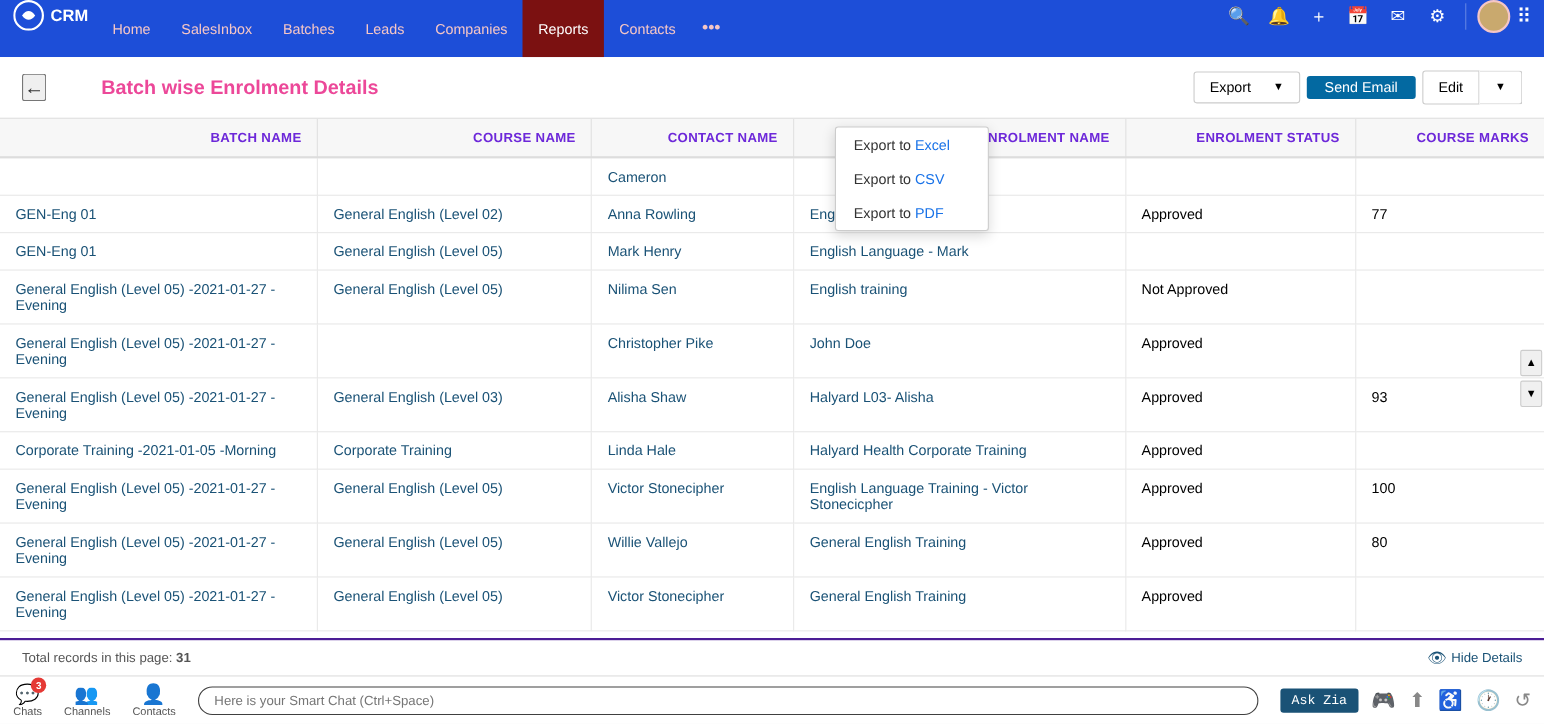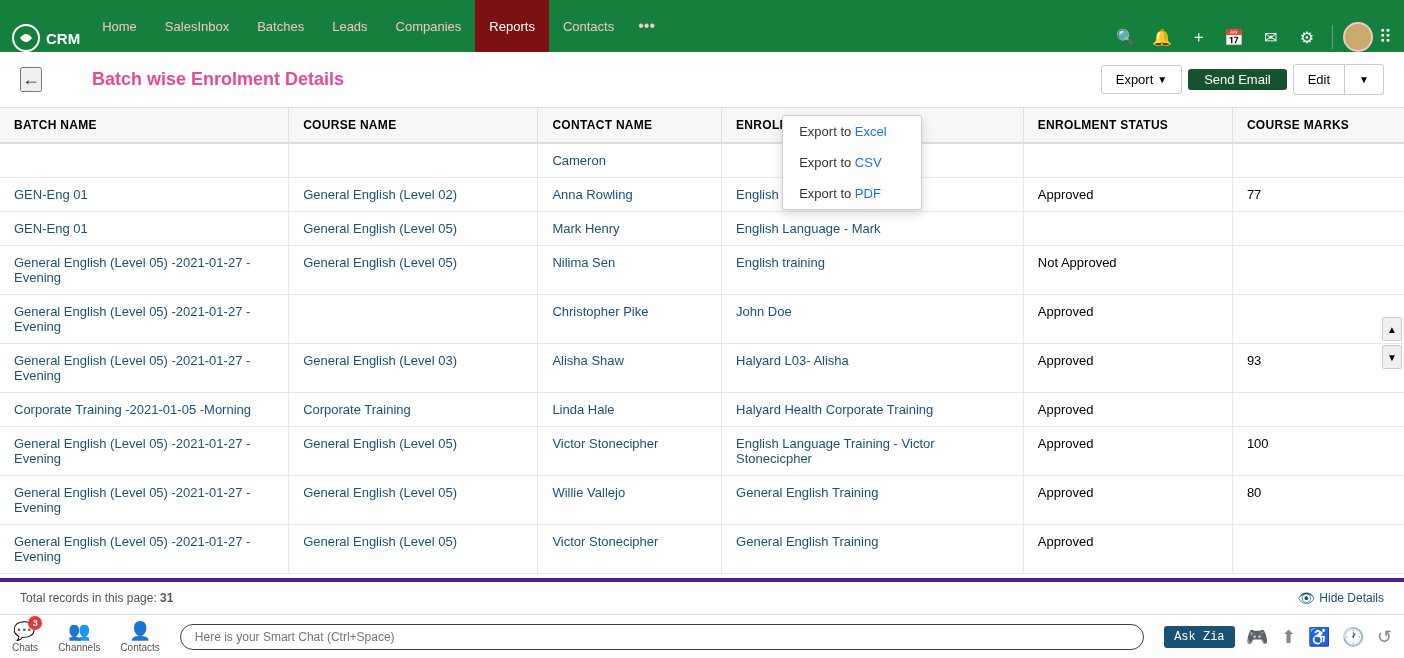--- a/index.html
+++ b/index.html
@@ -1,23 +1,23 @@
 <!DOCTYPE html>
 <html><head>
   <meta charset="utf-8">
   <style>
     * { box-sizing: border-box; margin: 0; padding: 0; }
     body { font-family: 'Segoe UI', Arial, sans-serif; font-size: 13px; background: #f0f0f0; width: 1404px; height: 658px; overflow: hidden; }
 
     
     .top-nav {
-      background: #15803d;
+      background: #1d4ed8;
       height: 52px;
       display: flex;
-      align-items: flex-end;
+      align-items: flex-start;
       padding: 0 12px;
       gap: 0;
     }
     .nav-logo {
       display: flex; align-items: center; gap: 6px; color: white; font-weight: bold; font-size: 15px; margin-right: 8px;
     }
     .nav-logo svg { width: 28px; height: 28px; }
     .nav-items { display: flex; align-items: center; flex: 1; }
     .nav-item {
       color: #f5c6c6; font-size: 13px; padding: 0 14px; height: 52px; display: flex; align-items: center; cursor: pointer; white-space: nowrap;
@@ -44,70 +44,70 @@
     }
 
     
     .header-bar {
       display: flex; align-items: center; padding: 12px 20px; border-bottom: 1px solid #ddd; background: white; position: relative;
     }
     .back-btn { color: #333; font-size: 18px; cursor: pointer; margin-right: 10px; }
     .page-title { font-size: 18px; font-weight: 600; color: #ec4899; flex: 1; margin-left: 40px; }
     .header-actions { display: flex; align-items: center; gap: 6px; }
     .btn-export {
-      background: white; border: 1px solid #ccc; padding: 6px 14px; border-radius: 3px; cursor: pointer; font-size: 13px; display: flex; align-items: center; gap: 4px;
+      background: white; border: 1px solid #ccc; padding: 6px 14px; border-radius: 3px; cursor: pointer; font-size: 13px; display: flex; align-items: center; gap: 20px;
     }
     .btn-send-email {
-      background: #14532d; color: white; border: none; padding: 3px 16px; border-radius: 3px; cursor: pointer; font-size: 13px;
+      background: #0369a1; color: white; border: none; padding: 3px 16px; border-radius: 3px; cursor: pointer; font-size: 13px;
     }
     .btn-edit {
       background: white; border: 1px solid #ccc; border-left: none; padding: 7px 14px; border-radius: 0 3px 3px 0; cursor: pointer; font-size: 13px;
     }
     .btn-edit-main {
       background: white; border: 1px solid #ccc; padding: 7px 14px; border-radius: 3px 0 0 3px; cursor: pointer; font-size: 13px;
     }
 
     
     .dropdown-menu {
-      position: absolute; top: 50px; right: 260px; background: white; border: 1px solid #ccc; border-radius: 3px; z-index: 100; box-shadow: 0 4px 12px rgba(0,0,0,0.15); min-width: 140px;
+      position: absolute; top: 50px; right: 283px; background: white; border: 1px solid #ccc; border-radius: 3px; z-index: 100; box-shadow: 0 4px 12px rgba(0,0,0,0.15); min-width: 140px;
     }
     .dropdown-item {
       padding: 8px 16px; cursor: pointer; font-size: 13px; color: #333; white-space: nowrap;
     }
     .dropdown-item .highlight { color: #1a73e8; }
 
     
     .table-container {
       flex: 1; overflow-y: auto; overflow-x: hidden;
     }
     table {
       width: 100%; border-collapse: collapse;
     }
     thead tr {
       background: #f7f7f7; border-bottom: 2px solid #ddd;
     }
     th {
-      padding: 10px 14px; text-align: left; font-size: 12px; font-weight: 700; color: #000000; text-transform: uppercase; letter-spacing: 0.3px; border-right: 1px solid #e0e0e0; white-space: nowrap;
+      padding: 10px 14px; text-align: right; font-size: 12px; font-weight: 700; color: #6d28d9; text-transform: uppercase; letter-spacing: 0.3px; border-right: 1px solid #e0e0e0; white-space: nowrap;
     }
     th:last-child { border-right: none; }
     td {
       padding: 9px 14px; border-bottom: 1px solid #e8e8e8; border-right: 1px solid #e8e8e8; font-size: 13px; vertical-align: top;
     }
     td:last-child { border-right: none; }
     .link-cell { color: #1a5276; cursor: pointer; }
     .col-batch { width: 220px; }
     .col-course { width: 190px; }
     .col-contact { width: 140px; }
     .col-enrolment { width: 230px; }
     .col-status { width: 130px; }
     .col-marks { width: 100px; }
 
     
     .table-footer {
-      padding: 8px 20px; font-size: 12px; color: #555; border-top: 4px solid #4c1d95; display: flex; justify-content: space-between; align-items: center;
+      padding: 8px 20px; font-size: 12px; color: #555; border-top: 2px solid #4c1d95; display: flex; justify-content: space-between; align-items: center;
     }
     .hide-details { color: #1a5276; cursor: pointer; display: flex; align-items: center; gap: 4px; font-size: 12px; }
 
     
     .bottom-bar {
       height: 44px; background: white; border-top: 1px solid #ddd; display: flex; align-items: center; padding: 0 12px; gap: 20px;
     }
     .bottom-item {
       display: flex; flex-direction: column; align-items: center; font-size: 10px; color: #555; cursor: pointer; position: relative;
     }

